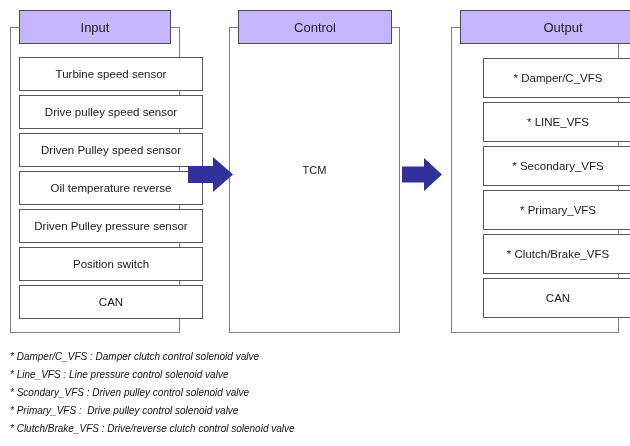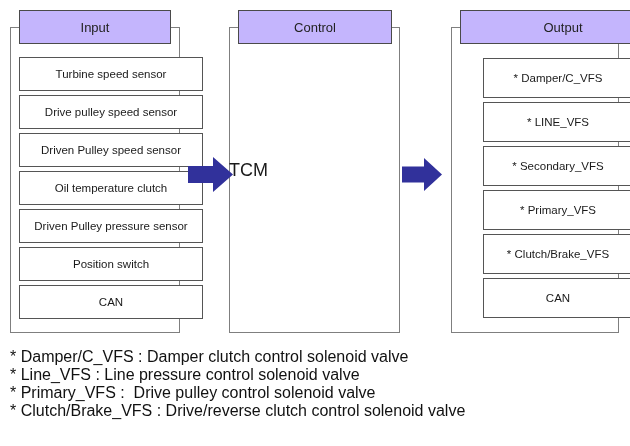--- a/index.html
+++ b/index.html
@@ -35,54 +35,54 @@
   .box {
     box-sizing:border-box; border:1px solid #555555; background:#ffffff;
     display:flex; align-items:center; justify-content:center;
     text-align:center; font-size:11.5px; line-height:13px; padding:0 3px;
   }
   .items.input  .box { height:34px; }
   .items.output .box { height:40px; }
 
   .tcm-label {
     position:absolute; left:229px; top:162px; width:171px; height:16px;
-    font-size:18px; line-height:16px; z-index:2;
+    text-align:center; font-size:11px; line-height:16px; z-index:2;
   }
 
   .arrow { position:absolute; z-index:2; }
   .arrow svg { display:block; }
   .arrow polygon { fill:#31319b; }
   .arrow.a1 { left:188px; top:157px; }
   .arrow.a2 { left:402px; top:158px; }
 
   .footnotes {
     position:absolute; left:10px; top:348px; width:600px; z-index:2;
   }
   .footnote-line {
-    font-size:16px; line-height:18px; white-space:pre-wrap; color:#111111;
+    font-size:10px; line-height:18px; white-space:pre-wrap; color:#111111;font-style:italic;
   }
 </style>
 </head>
 <body>
 
 <div class="canvas">
 
   <div class="outline input"></div>
   <div class="outline control"></div>
   <div class="outline output"></div>
 
   <div class="hdr input">Input</div>
   <div class="hdr control">Control</div>
   <div class="hdr output">Output</div>
 
   <div class="items input">
     <div class="box">Turbine speed sensor</div>
     <div class="box">Drive pulley speed sensor</div>
     <div class="box">Driven Pulley speed sensor</div>
-    <div class="box">Oil temperature clutch</div>
+    <div class="box">Oil temperature reverse</div>
     <div class="box">Driven Pulley pressure sensor</div>
     <div class="box">Position switch</div>
     <div class="box">CAN</div>
   </div>
 
   <div class="tcm-label">TCM</div>
 
   <div class="items output">
     <div class="box">* Damper/C_VFS</div>
     <div class="box">* LINE_VFS</div>
@@ -99,17 +99,18 @@
   </div>
   <div class="arrow a2">
     <svg width="40" height="33" viewBox="0 0 40 33">
       <polygon points="0,8.5 22,8.5 22,0 40,16.5 22,33 22,24.5 0,24.5"></polygon>
     </svg>
   </div>
 
   <div class="footnotes">
     <div class="footnote-line">* Damper/C_VFS : Damper clutch control solenoid valve</div>
     <div class="footnote-line">* Line_VFS : Line pressure control solenoid valve</div>
+    <div class="footnote-line">* Scondary_VFS : Driven pulley control solenoid valve</div>
     <div class="footnote-line">* Primary_VFS :  Drive pulley control solenoid valve</div>
     <div class="footnote-line">* Clutch/Brake_VFS : Drive/reverse clutch control solenoid valve</div>
   </div>
 
 </div>
 
 </body></html>

